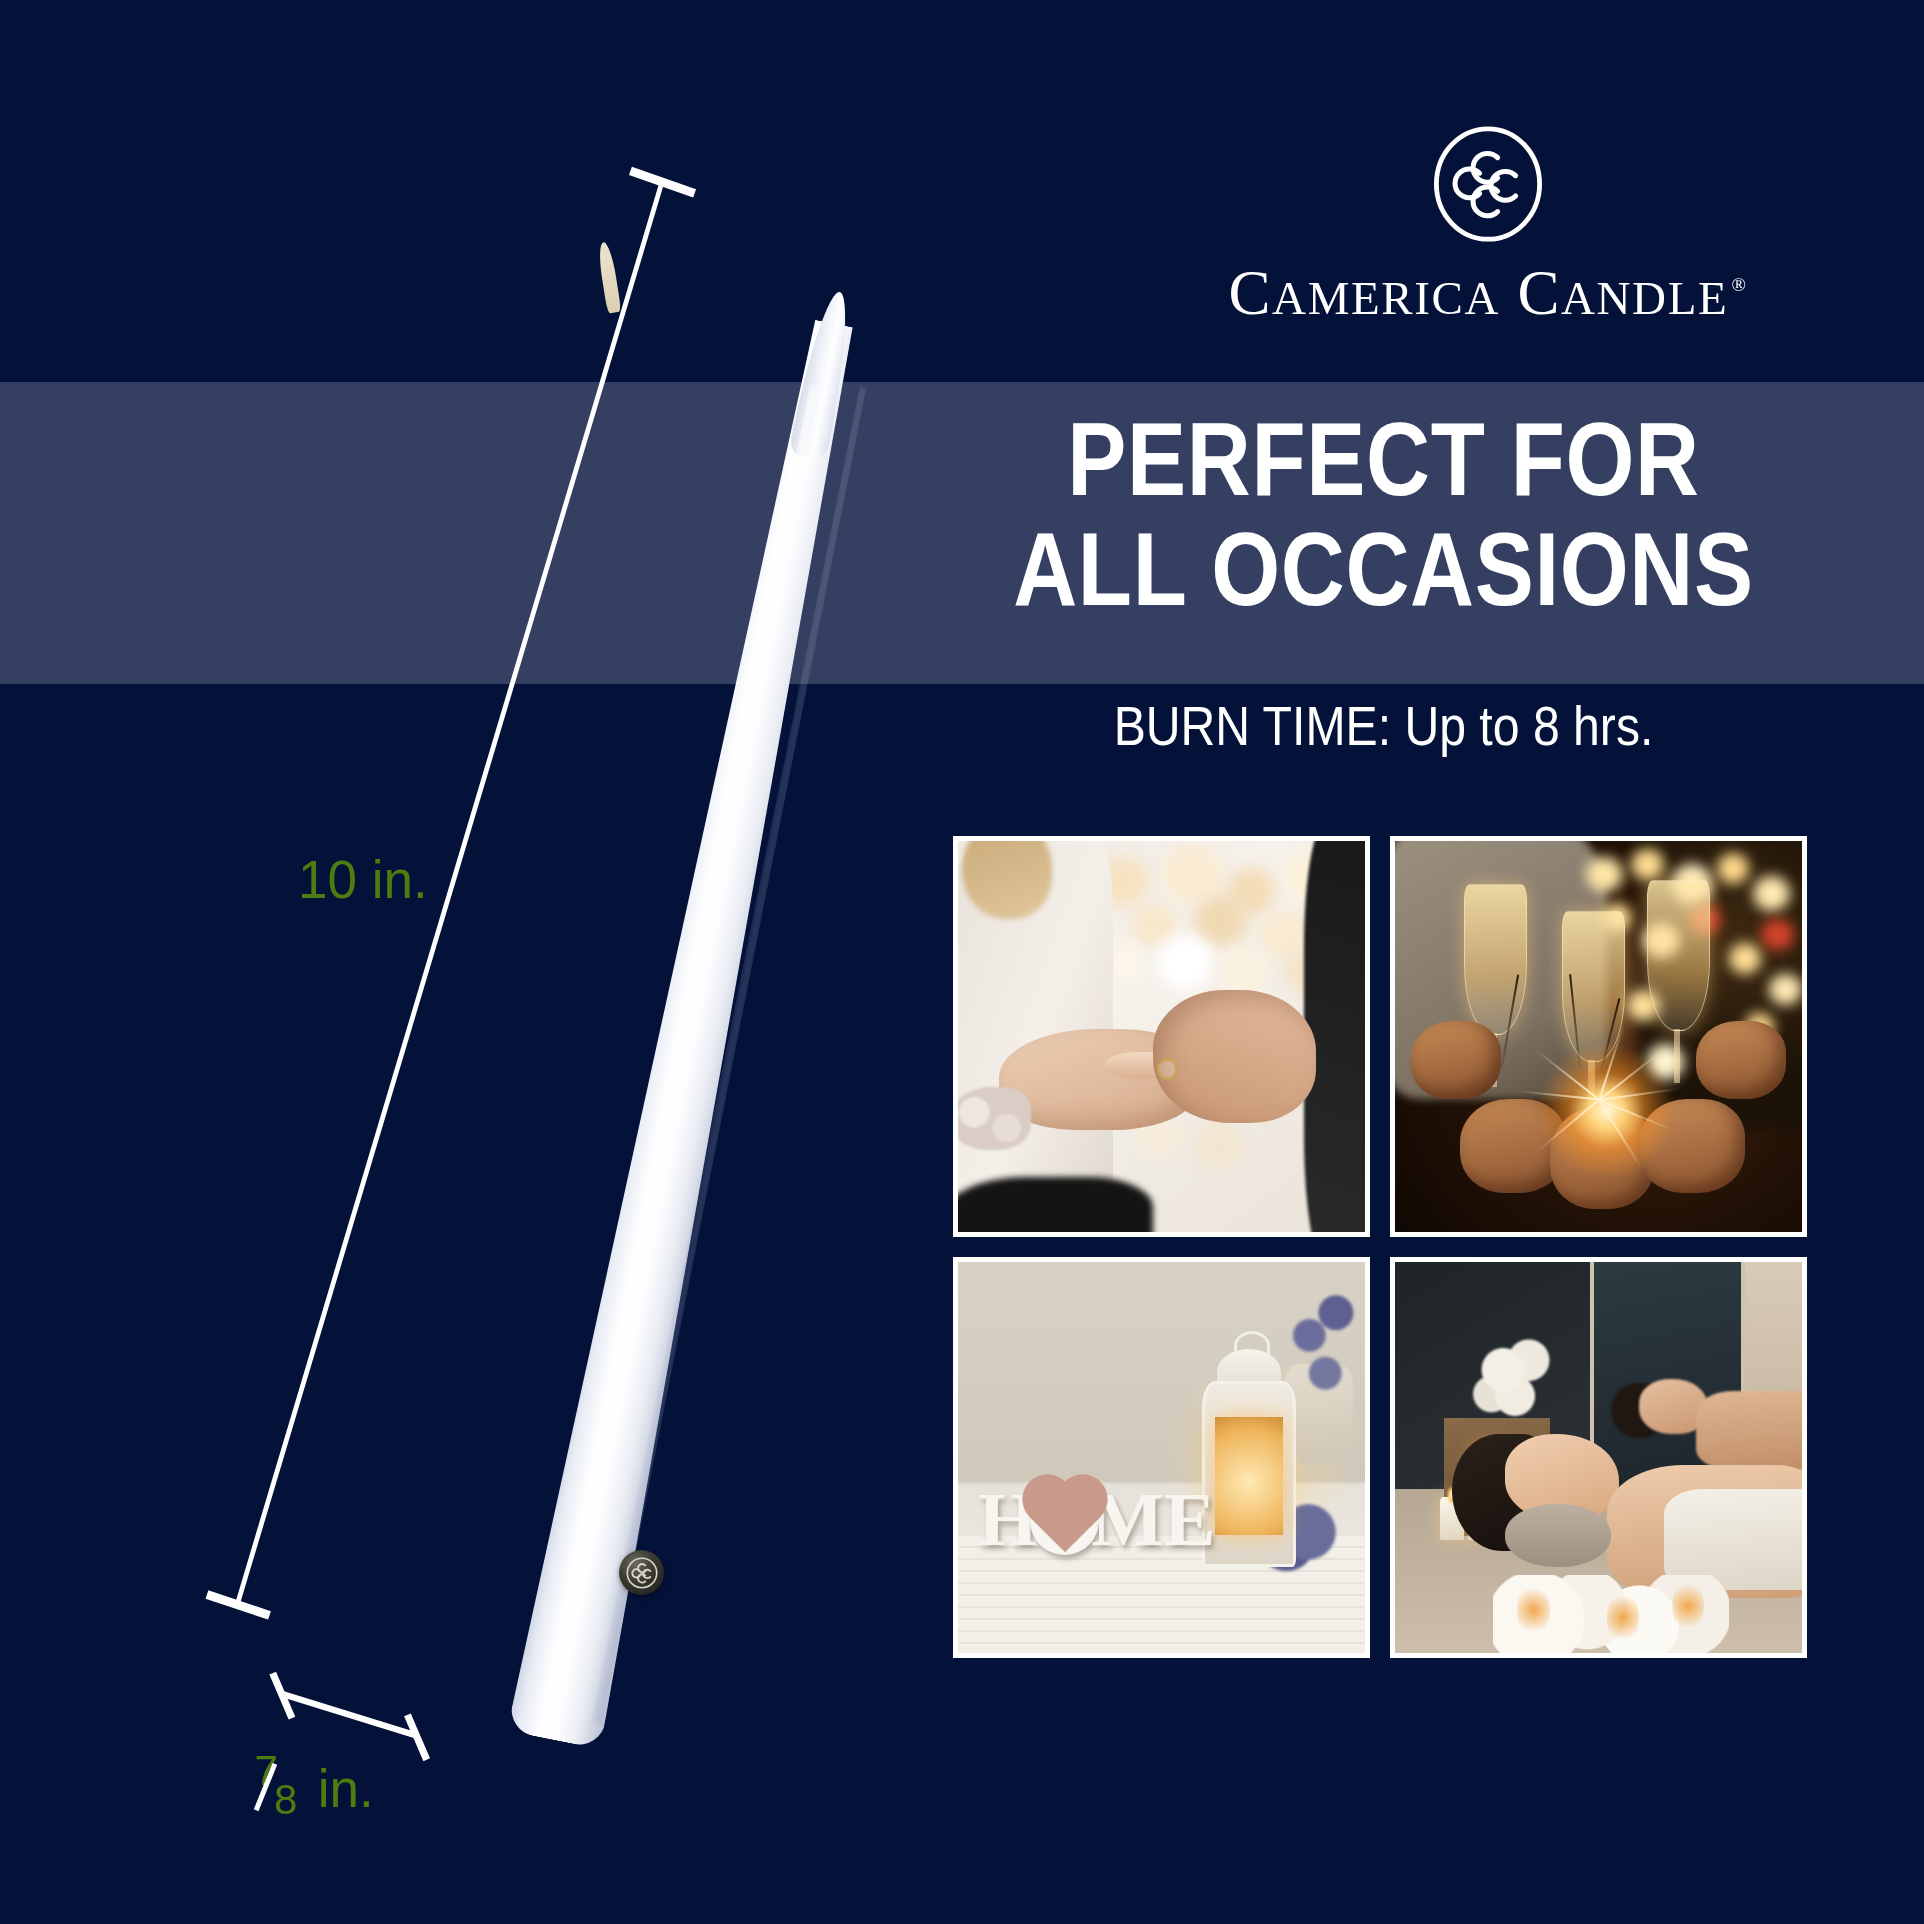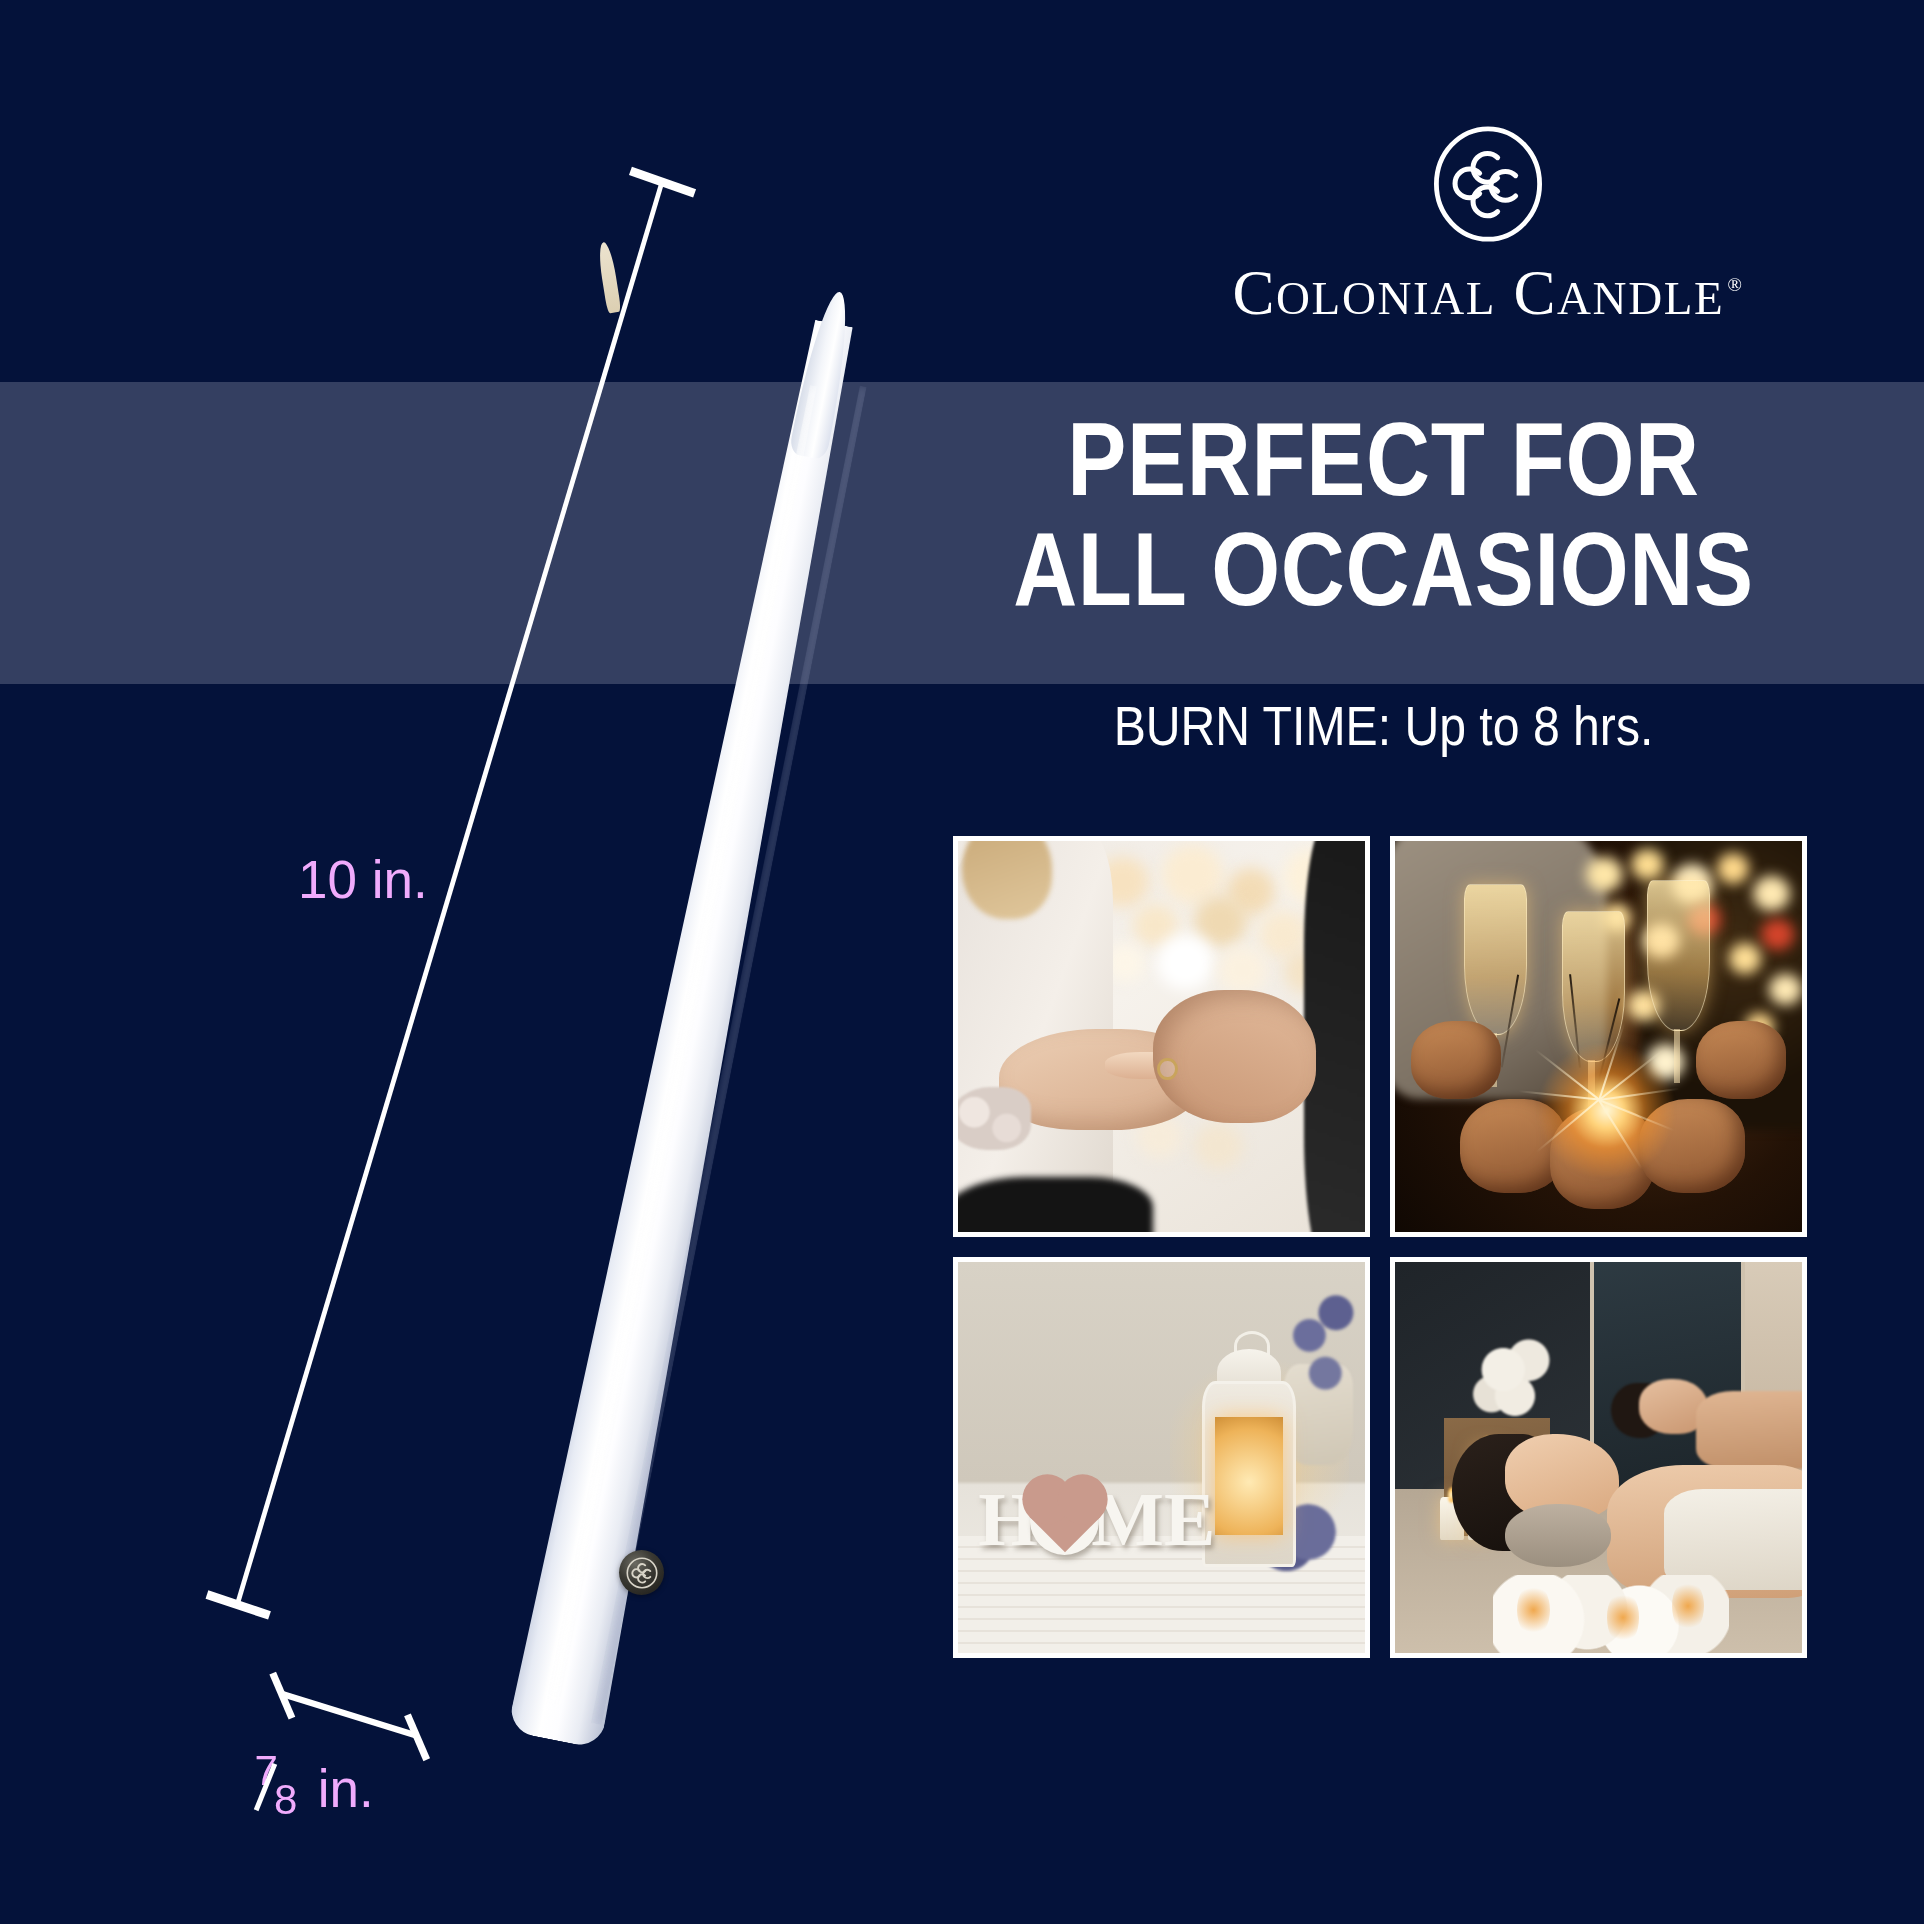--- a/index.html
+++ b/index.html
@@ -408,21 +408,21 @@
     background:radial-gradient(circle at 36% 30%,#6b6a62 0%,#3a3933 42%,#1b1a16 100%);
     box-shadow:0 1.6px 4.8px rgba(0,0,0,.35);
     display:flex; align-items:center; justify-content:center;
     filter:blur(0.3px);
   }
   .seal svg { width:32px; height:32px; }
 
   
   .dim { position:absolute; left:0; top:0; width:1925px; height:1925px; pointer-events:none; }
   .dim-label {
-    position:absolute; color:#f0abfc; white-space:nowrap;
+    position:absolute; color:#4d7c0f; white-space:nowrap;
   }
   .lbl-height { left:298px; top:849px; font-size:53px; }
   .lbl-width  { left:253px; top:1757px; font-size:53px; }
   .frac { display:inline-block; position:relative; width:50px; height:56px; vertical-align:-6.4px; }
   .frac .num { position:absolute; left:1.6px; top:-9.6px; font-size:42px; }
   .frac .bar {
     position:absolute; left:9.6px; top:4.8px; width:4.8px; height:50px;
     background:#fff; transform:rotate(22deg); transform-origin:50% 50%;
   }
   .frac .den { position:absolute; left:21px; top:19px; font-size:42px; }
@@ -439,21 +439,21 @@
       <ellipse cx="50" cy="50" rx="43" ry="46" fill="none" stroke="#ffffff" stroke-width="4"></ellipse>
 
       <path d="M58 28 a12 12 0 1 0 0 17" fill="none" stroke="#ffffff" stroke-width="4.2" stroke-linecap="round"></path>
 
       <path d="M73 43 a12 12 0 1 0 0 17" fill="none" stroke="#ffffff" stroke-width="4.2" stroke-linecap="round"></path>
 
       <path d="M43 41 a12 12 0 1 0 0 17" fill="none" stroke="#ffffff" stroke-width="4.2" stroke-linecap="round"></path>
 
       <path d="M58 56 a12 12 0 1 0 0 17" fill="none" stroke="#ffffff" stroke-width="4.2" stroke-linecap="round"></path>
     </svg>
-    <div class="brand-name"><span class="cap">C</span><span class="sc">OLONIAL</span>&nbsp;<span class="cap">C</span><span class="sc">ANDLE</span><span class="reg">®</span></div>
+    <div class="brand-name"><span class="cap">C</span><span class="sc">AMERICA</span>&nbsp;<span class="cap">C</span><span class="sc">ANDLE</span><span class="reg">®</span></div>
   </div>
 
   <div class="headline">
     <div>PERFECT FOR</div>
     <div>ALL OCCASIONS</div>
   </div>
 
   <div class="burn">BURN TIME:  Up to 8 hrs.</div>
 
   <div class="grid">

